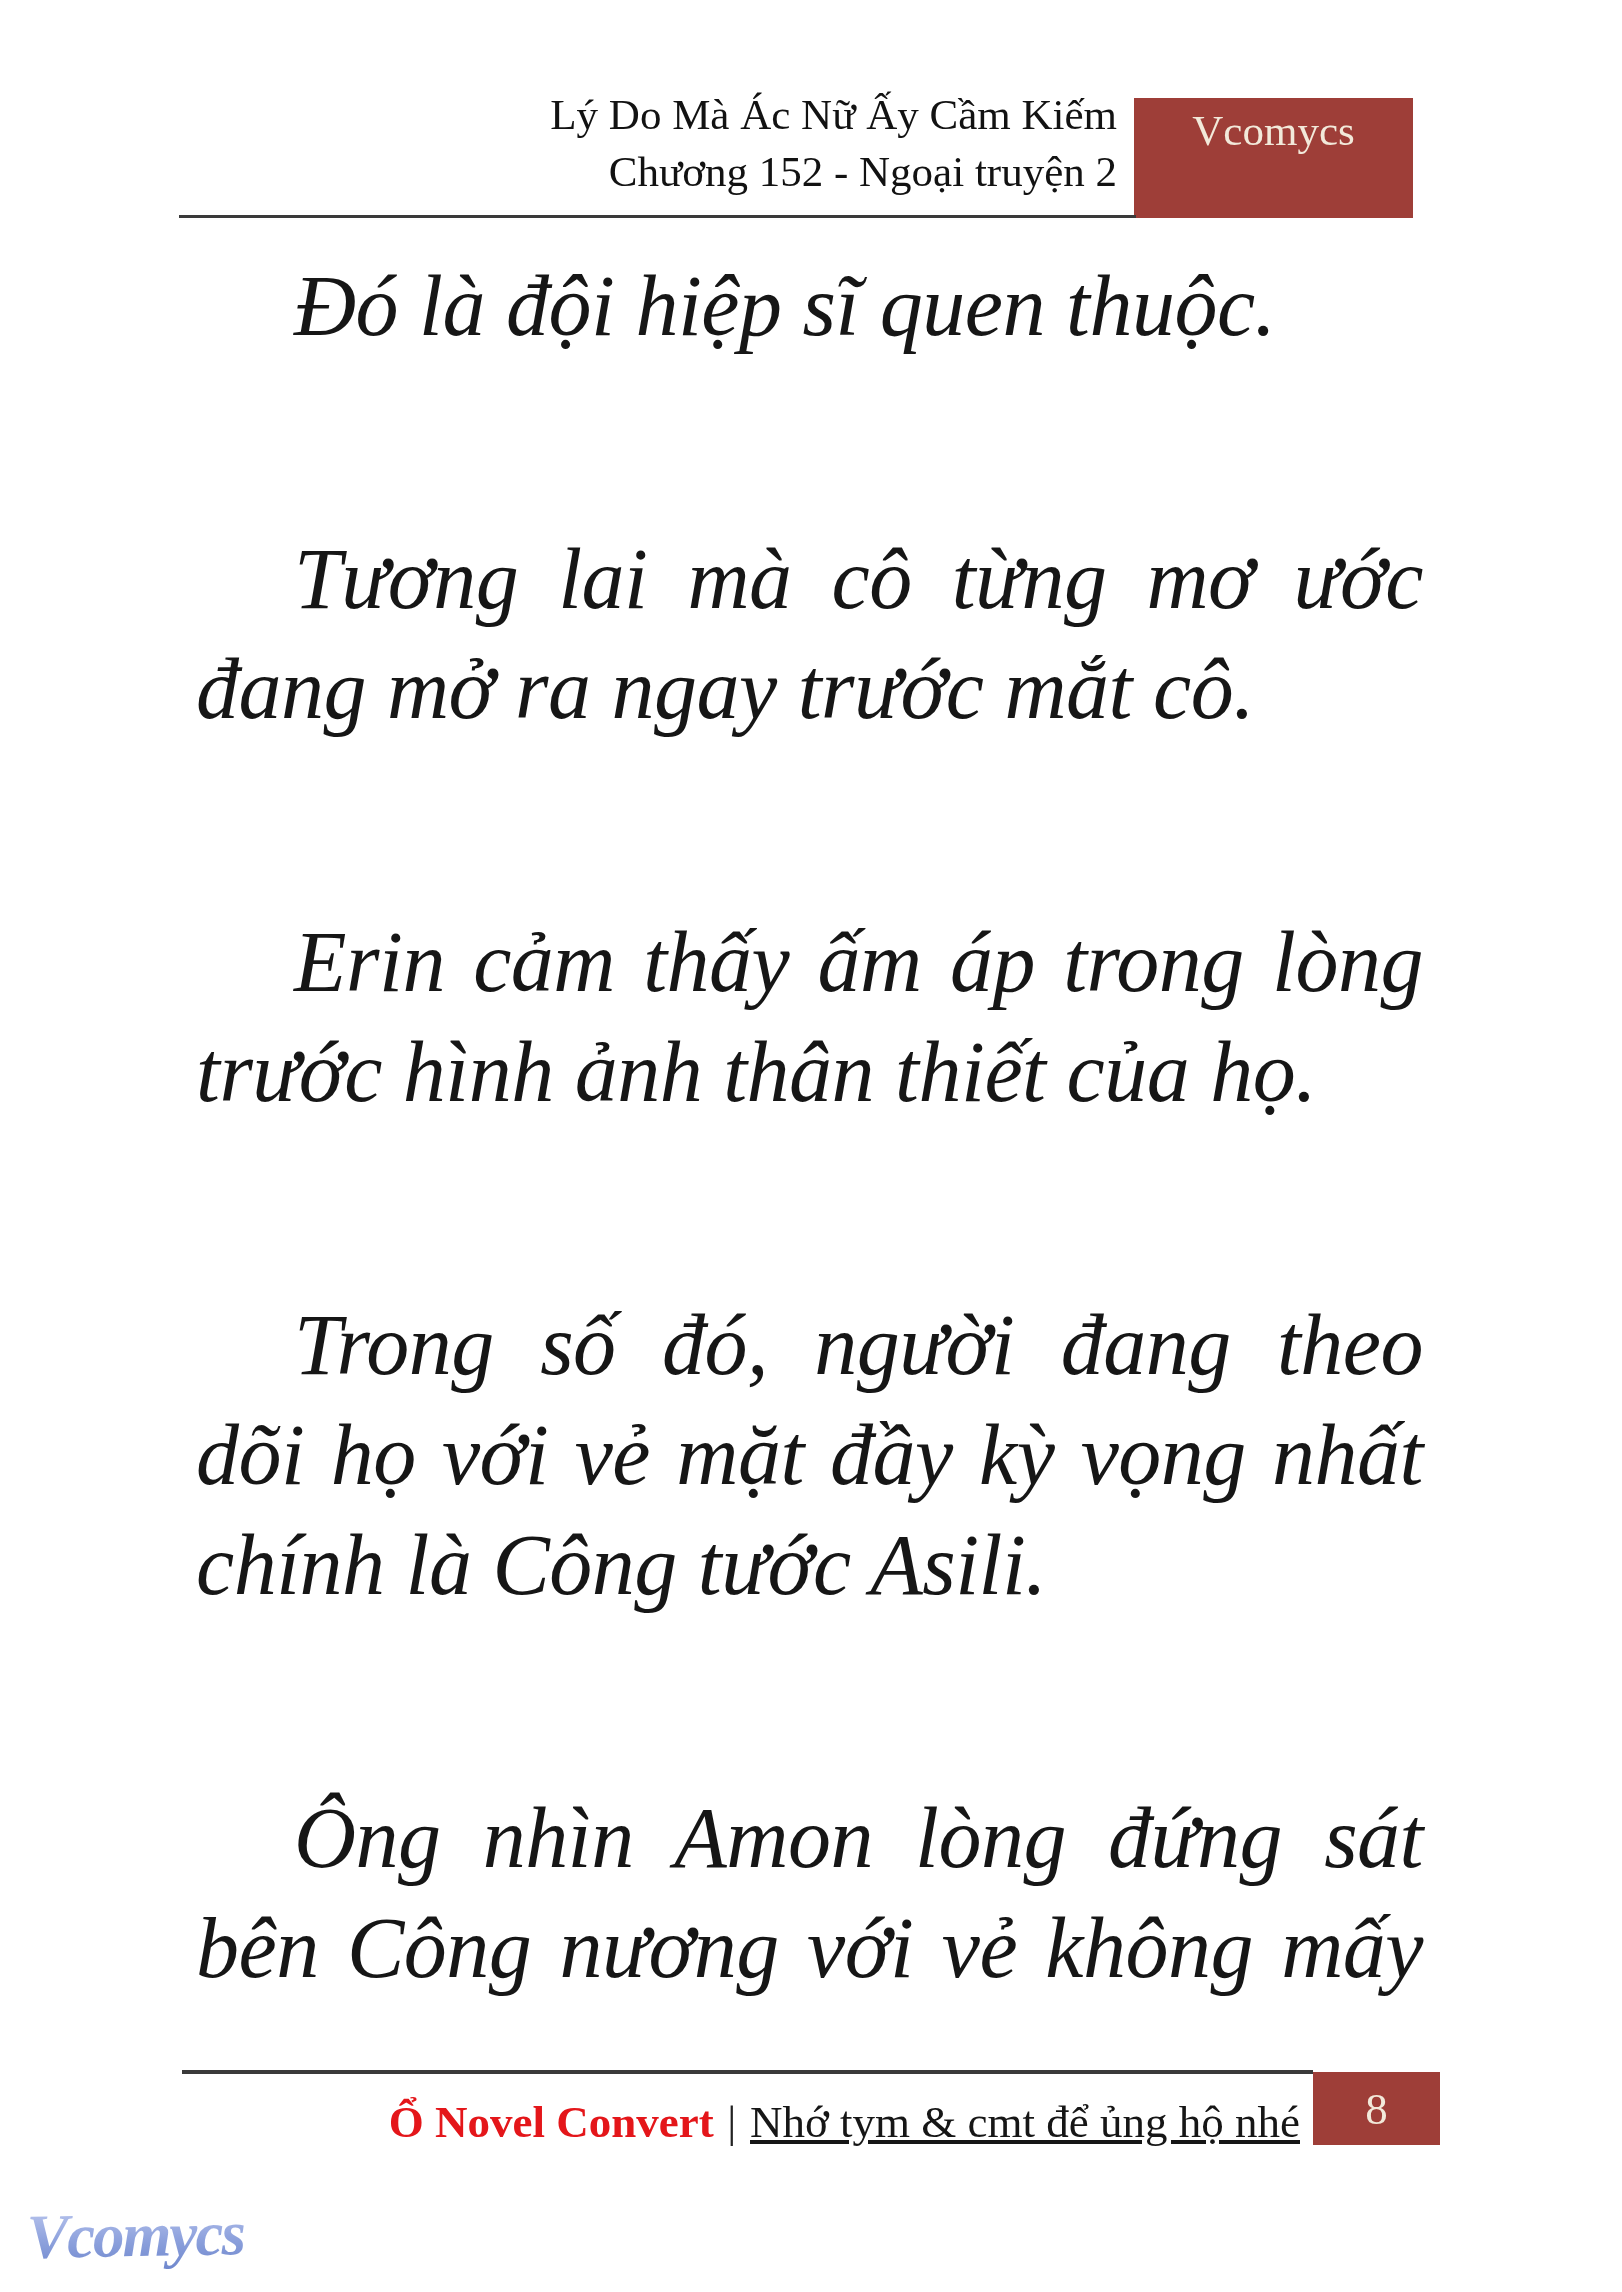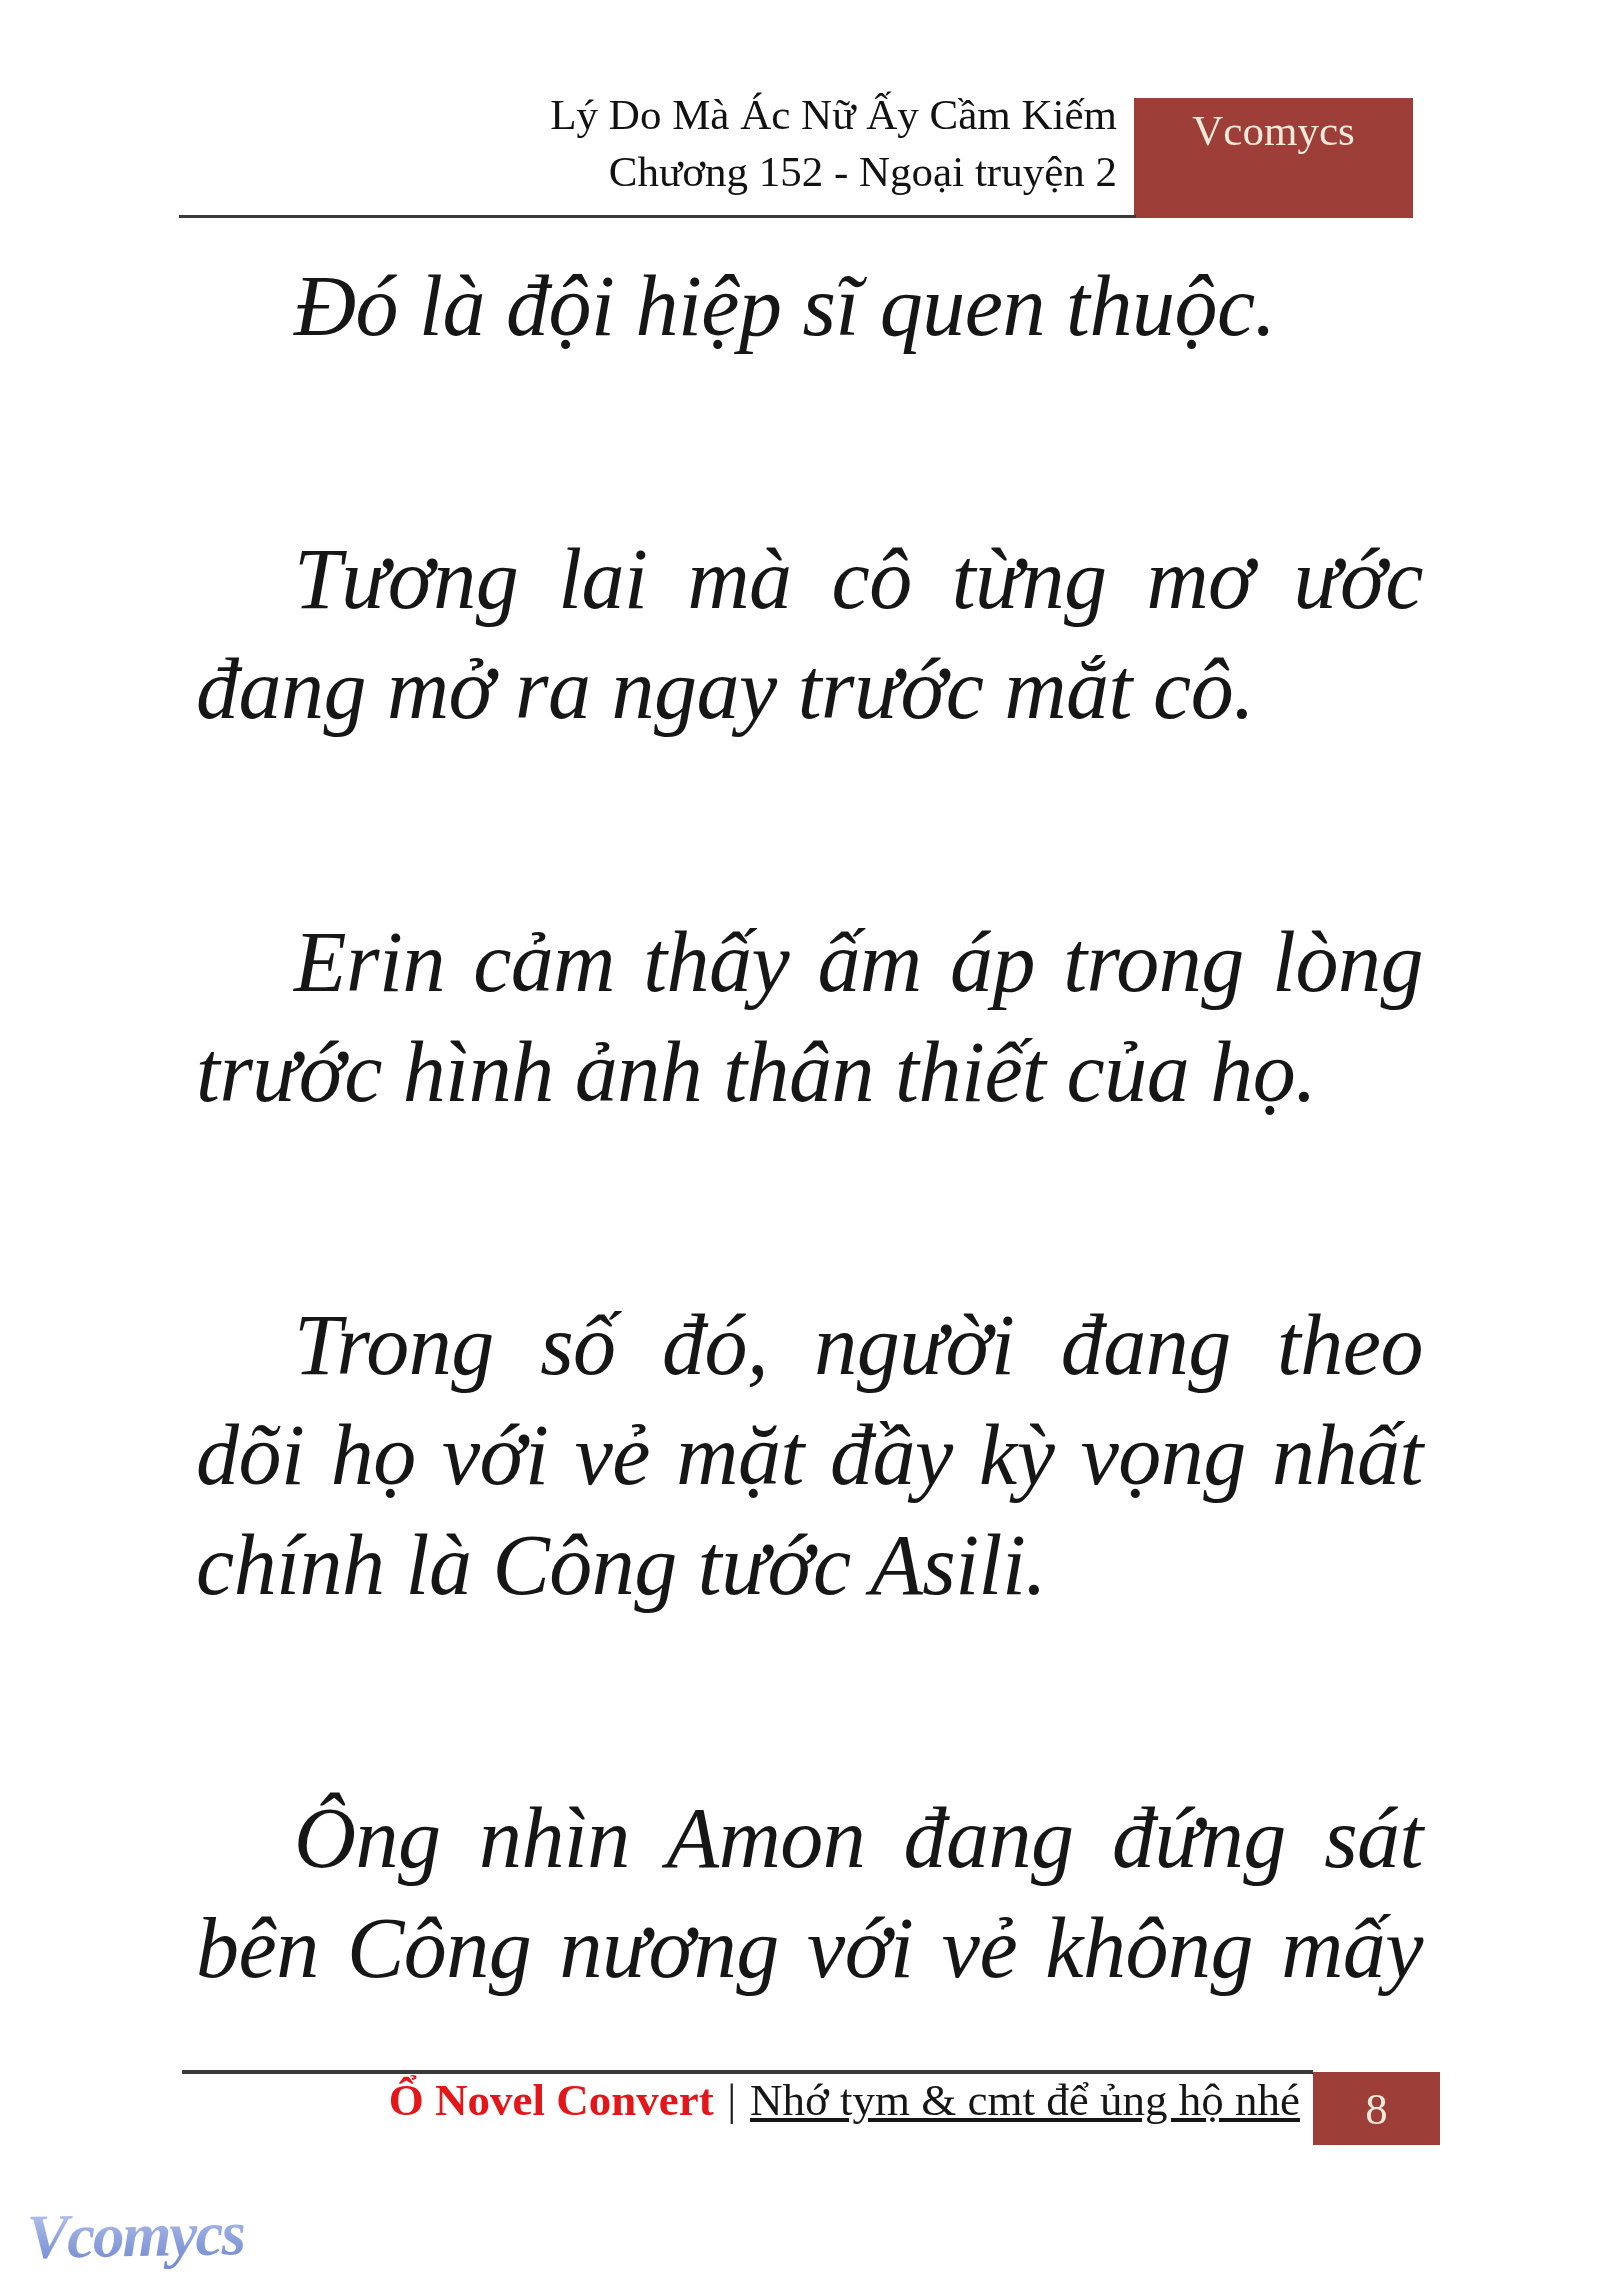--- a/index.html
+++ b/index.html
@@ -61,21 +61,21 @@
     position:absolute;
     left:182px;top:2070px;
     width:1131px;height:3.9px;
     background:#3a3a3a;
   }
   .footer-bar{
     position:absolute;
     left:196px;top:2074px;
     width:1104px;height:74px;
     display:flex;
-    align-items:flex-start;
+    align-items:flex-end;
     justify-content:flex-end;
     font-size:45px;
     white-space:nowrap;
   }
   .footer-brand{ color:#e4161a; font-weight:bold; }
   .footer-sep{ color:#222; margin:0 13.7px; font-weight:normal; }
   .footer-note{ color:#161616;text-decoration:underline; }
   .page-box{
     position:absolute;
     left:1313px;top:2072px;
@@ -115,21 +115,21 @@
     <div>Vcomycs</div>
   </div>
 
   <div class="header-rule"></div>
 
   <div class="body-text">
     <p>Đó là đội hiệp sĩ quen thuộc.</p>
     <p>Tương lai mà cô từng mơ ước đang mở ra ngay trước mắt cô.</p>
     <p>Erin cảm thấy ấm áp trong lòng trước hình ảnh thân thiết của họ.</p>
     <p>Trong số đó, người đang theo dõi họ với vẻ mặt đầy kỳ vọng nhất chính là Công tước Asili.</p>
-    <p class="cont">Ông nhìn Amon đang đứng sát bên Công nương với vẻ không mấy</p>
+    <p class="cont">Ông nhìn Amon lòng đứng sát bên Công nương với vẻ không mấy</p>
   </div>
 
   <div class="footer-rule"></div>
 
   <div class="footer-bar">
     <span class="footer-brand">Ổ Novel Convert</span>
     <span class="footer-sep">|</span>
     <span class="footer-note">Nhớ tym &amp; cmt để ủng hộ nhé</span>
   </div>
 

